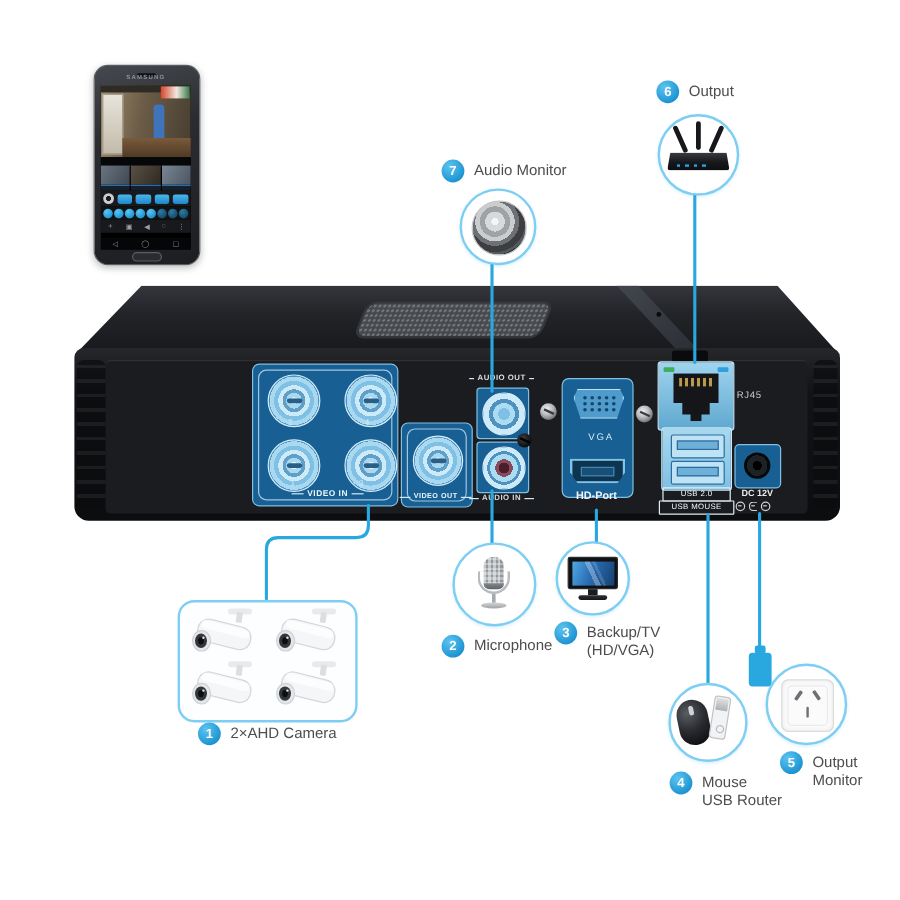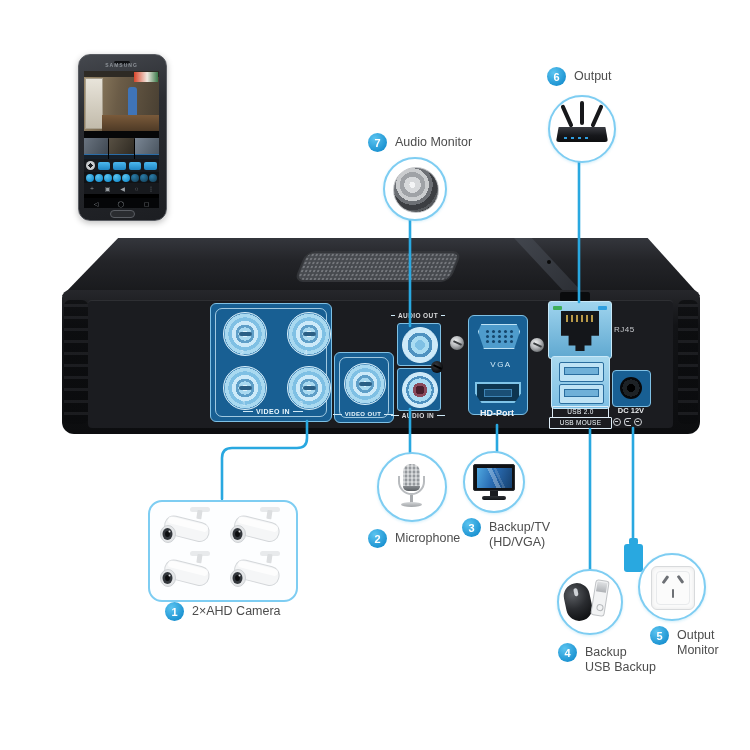--- a/index.html
+++ b/index.html
@@ -436,22 +436,22 @@
   <div class="a callout" style="left:462px;top:518px;">
     <div class="badge">3</div>
     <div class="clabel">
       <div>Backup/TV</div>
       <div>(HD/VGA)</div>
     </div>
   </div>
   <div class="a callout" style="left:558px;top:643px;">
     <div class="badge">4</div>
     <div class="clabel">
-      <div>Backup</div>
-      <div>USB Backup</div>
+      <div>Mouse</div>
+      <div>USB Router</div>
     </div>
   </div>
   <div class="a callout" style="left:650px;top:626px;">
     <div class="badge">5</div>
     <div class="clabel">
       <div>Output</div>
       <div>Monitor</div>
     </div>
   </div>
   <div class="a callout one" style="left:547px;top:67px;">

